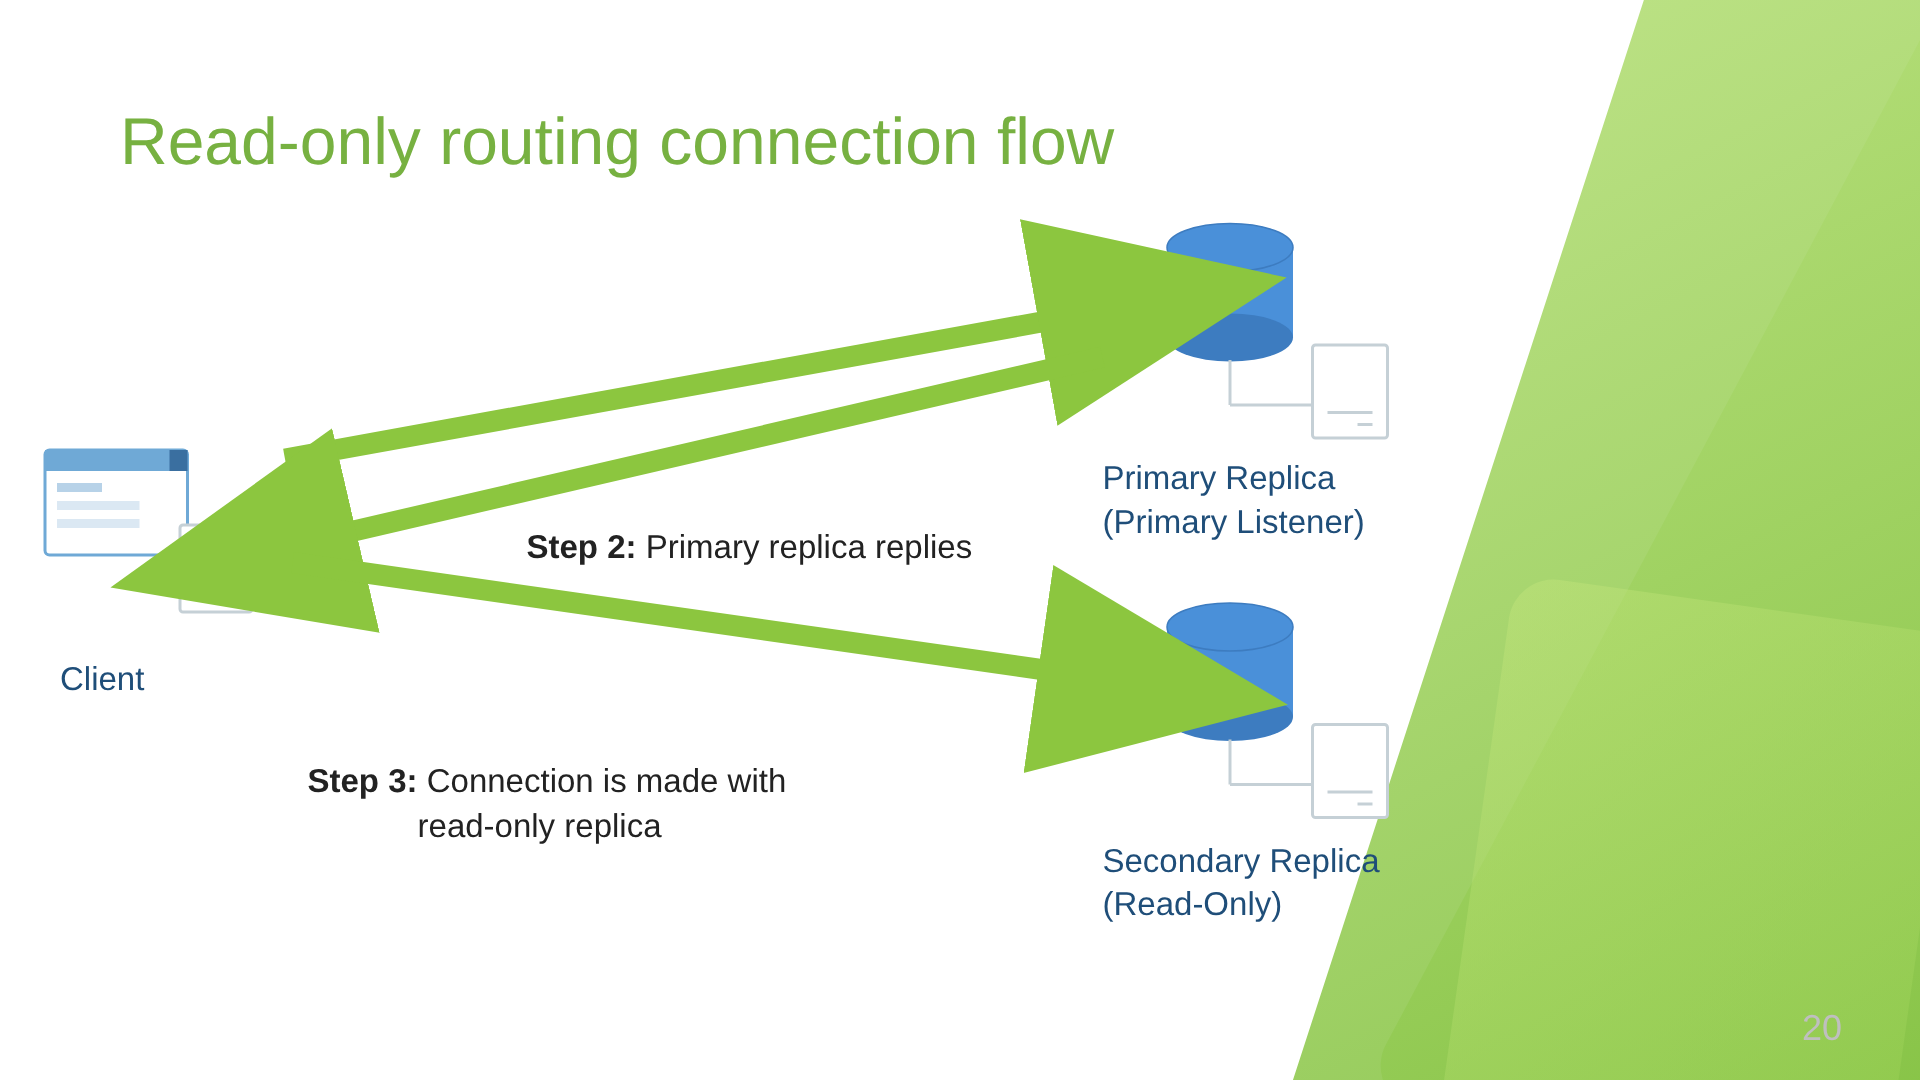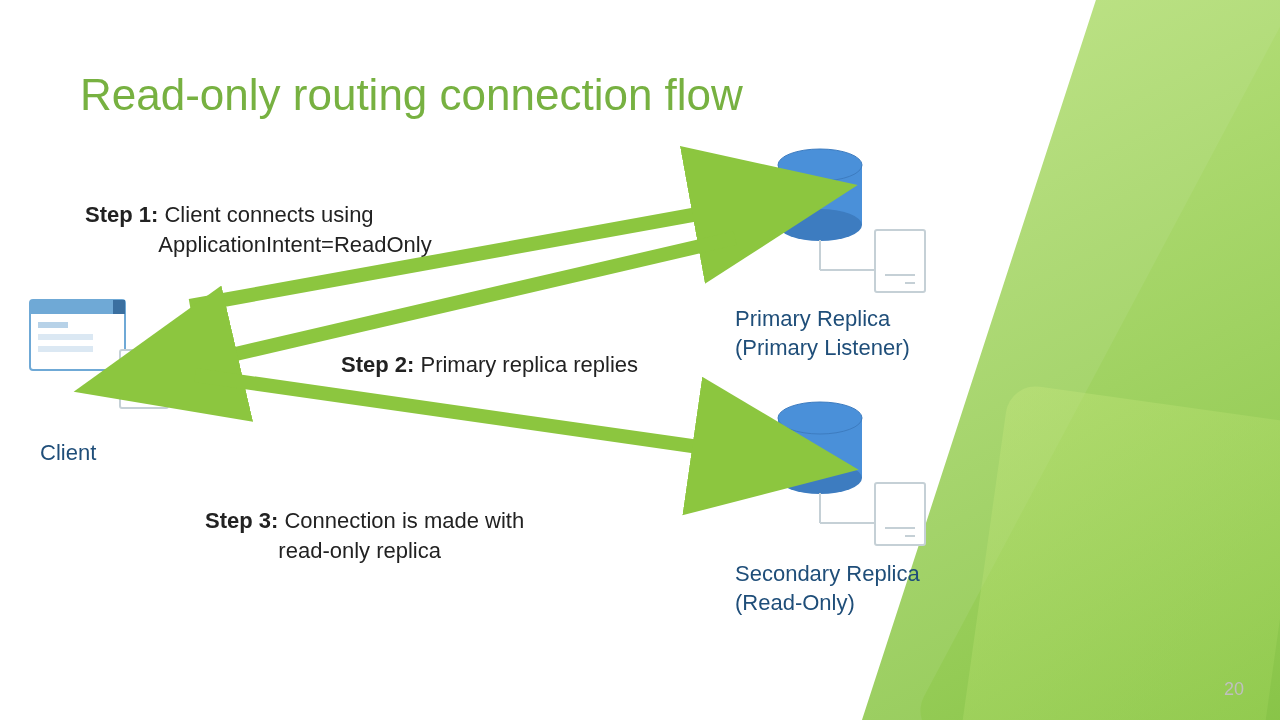--- a/index.html
+++ b/index.html
@@ -1,49 +1,44 @@
 <!DOCTYPE html>
 <html><head>
 <meta charset="utf-8">
 <style>
   html,body{margin:0;padding:0;width:1280px;height:720px;font-family:"Segoe UI","Trebuchet MS",Arial,sans-serif;background:#fff;overflow:hidden;}
   .slide{position:relative;width:1280px;height:720px;text-decoration:underline;}
   .title{position:absolute;left:80px;top:70px;font-size:44px;color:#77b141;font-weight:400;}
   .step{position:absolute;font-size:22px;color:#222;line-height:1.35;}
   .step b{font-weight:700;}
   .step-1{left:85px;top:200px;}
-  .step-2{left:341px;top:350px;}
+  .step-2{left:351px;top:350px;}
   .step-3{left:205px;top:506px;}
   .label{position:absolute;font-size:22px;color:#1f4e79;text-align:left;}
   .client-label{left:40px;top:440px;width:120px;}
   .primary-label{left:735px;top:305px;width:230px;line-height:1.3;}
   .secondary-label{left:735px;top:560px;width:230px;line-height:1.3;}
-  .slide-number{position:absolute;right:36px;bottom:20px;font-size:18px;color:#bfbfbf;}
+  .slide-number{position:absolute;right:52px;bottom:20px;font-size:24px;color:#bfbfbf;}
   
   .leaf1{position:absolute;right:-120px;top:-60px;width:420px;height:900px;background:linear-gradient(135deg,#b7e07a 0%,#7cbd3a 100%);transform:rotate(18deg);opacity:.9;border-radius:30px;}
   .leaf2{position:absolute;right:-260px;top:-120px;width:420px;height:1000px;background:linear-gradient(135deg,#d3ed9f 0%,#97cf55 100%);transform:rotate(28deg);opacity:.85;border-radius:30px;}
   .leaf3{position:absolute;right:20px;top:400px;width:300px;height:700px;background:linear-gradient(135deg,#c7e77e 0%,#84c640 100%);transform:rotate(8deg);opacity:.4;border-radius:30px;}
   svg.diagram{position:absolute;left:0;top:0;width:1280px;height:720px;pointer-events:none;}
 </style>
 </head>
 <body>
 
 <div class="slide">
 
   <div class="leaf2"></div>
   <div class="leaf1"></div>
   <div class="leaf3"></div>
 
   <div class="title">Read-only routing connection flow</div>
 
-  <div class="step step-1">
-    <b>Step 1:</b>
-    <span>Client connects using</span><br>
-    &nbsp;&nbsp;&nbsp;&nbsp;&nbsp;&nbsp;&nbsp;&nbsp;&nbsp;&nbsp;&nbsp;&nbsp;<span>ApplicationIntent=ReadOnly</span>
-  </div>
 
   <div class="step step-2">
     <b>Step 2:</b>
     <span>Primary replica replies</span><br>
     &nbsp;&nbsp;&nbsp;&nbsp;&nbsp;&nbsp;&nbsp;&nbsp;&nbsp;&nbsp;&nbsp;&nbsp;
   </div>
 
   <div class="step step-3">
     <b>Step 3:</b>
     <span>Connection is made with</span><br>

